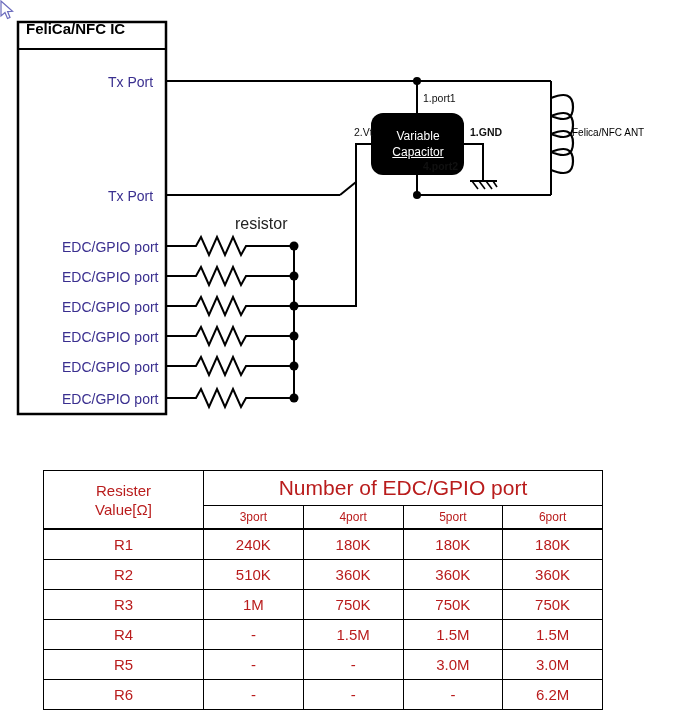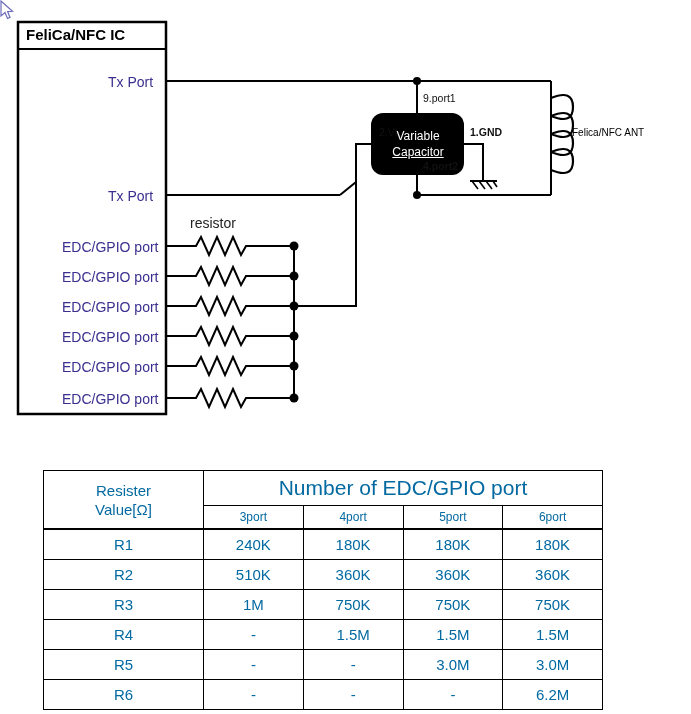--- a/index.html
+++ b/index.html
@@ -49,22 +49,23 @@
     color: #ffffff;
     font-size: 12px;
     text-align: center;
     line-height: 14px;
   }
   .lbl.pin {
     font-size: 10.5px;
     color: #111;
   }
   .lbl.res {
-    font-size: 14px;
+    font-size: 16px;
     color: #222;
+    margin-left: 45px;
   }
 
   
   #table-wrap {
     position: absolute;
     left: 43px;
     top: 470px;
     width: 560px;
   }
   table.res-table {
@@ -72,21 +73,21 @@
     width: 560px;
     font-size: 15px;
     table-layout: fixed;
   }
   table.res-table th,
   table.res-table td {
     border: 1px solid #000;
     text-align: center;
     padding: 4px 2px;
     font-weight: normal;
-    color: #0369a1;
+    color: #b91c1c;
     background: #fff;
   }
   table.res-table .hdr-left {
     width: 155px;
     font-size: 15px;
     line-height: 19px;
     padding: 3px 2px;
   }
   table.res-table .hdr-span {
     font-size: 21px;
@@ -167,39 +168,39 @@
     <polyline points="294,306 356,306 356,182" fill="none" stroke="#000" stroke-width="2"></polyline>
 
     <circle cx="294" cy="246" r="4.5" fill="#000"></circle>
     <circle cx="294" cy="276" r="4.5" fill="#000"></circle>
     <circle cx="294" cy="306" r="4.5" fill="#000"></circle>
     <circle cx="294" cy="336" r="4.5" fill="#000"></circle>
     <circle cx="294" cy="366" r="4.5" fill="#000"></circle>
     <circle cx="294" cy="398" r="4.5" fill="#000"></circle>
   </svg>
 
-  <div class="lbl big" style="left:26px; top:26px;">FeliCa/NFC IC</div>
+  <div class="lbl big" style="left:26px; top:20px;">FeliCa/NFC IC</div>
 
   <div class="lbl" style="left:108px; top:74px;">Tx  Port</div>
   <div class="lbl" style="left:108px; top:188px;">Tx  Port</div>
 
   <div class="lbl" style="left:62px; top:239px;">EDC/GPIO port</div>
   <div class="lbl" style="left:62px; top:269px;">EDC/GPIO port</div>
   <div class="lbl" style="left:62px; top:299px;">EDC/GPIO port</div>
   <div class="lbl" style="left:62px; top:329px;">EDC/GPIO port</div>
   <div class="lbl" style="left:62px; top:359px;">EDC/GPIO port</div>
   <div class="lbl" style="left:62px; top:391px;">EDC/GPIO port</div>
 
   <div class="lbl res" style="left:190px; top:215px;">resistor</div>
 
   <div class="lbl cap" style="left:382px; top:129px; width:72px;text-align:center;">Variable</div>
   <div class="lbl cap" style="left:382px; top:145px; width:72px;text-decoration:underline;">Capacitor</div>
 
-  <div class="lbl pin" style="left:354px; top:126px;margin-left:25px;">2.Vt</div>
-  <div class="lbl pin" style="left:423px; top:92px;">9.port1</div>
+  <div class="lbl pin" style="left:354px; top:126px;">2.Vt</div>
+  <div class="lbl pin" style="left:423px; top:92px;">1.port1</div>
   <div class="lbl pin" style="left:470px; top:126px;font-weight:bold;">1.GND</div>
   <div class="lbl pin" style="left:423px; top:160px;font-weight:bold;">4.port2</div>
 
   <div class="lbl ant" style="left:572px; top:127px;">Felica/NFC ANT</div>
 
   <svg id="cursor" viewBox="0 0 14 20">
     <path d="M1,1 L1,16 L5,12.5 L7.5,18.5 L10,17.4 L7.6,11.6 L12.5,11.3 Z" fill="#ffffff" stroke="#6b6bbd" stroke-width="1.2"></path>
   </svg>
 </div>
 

